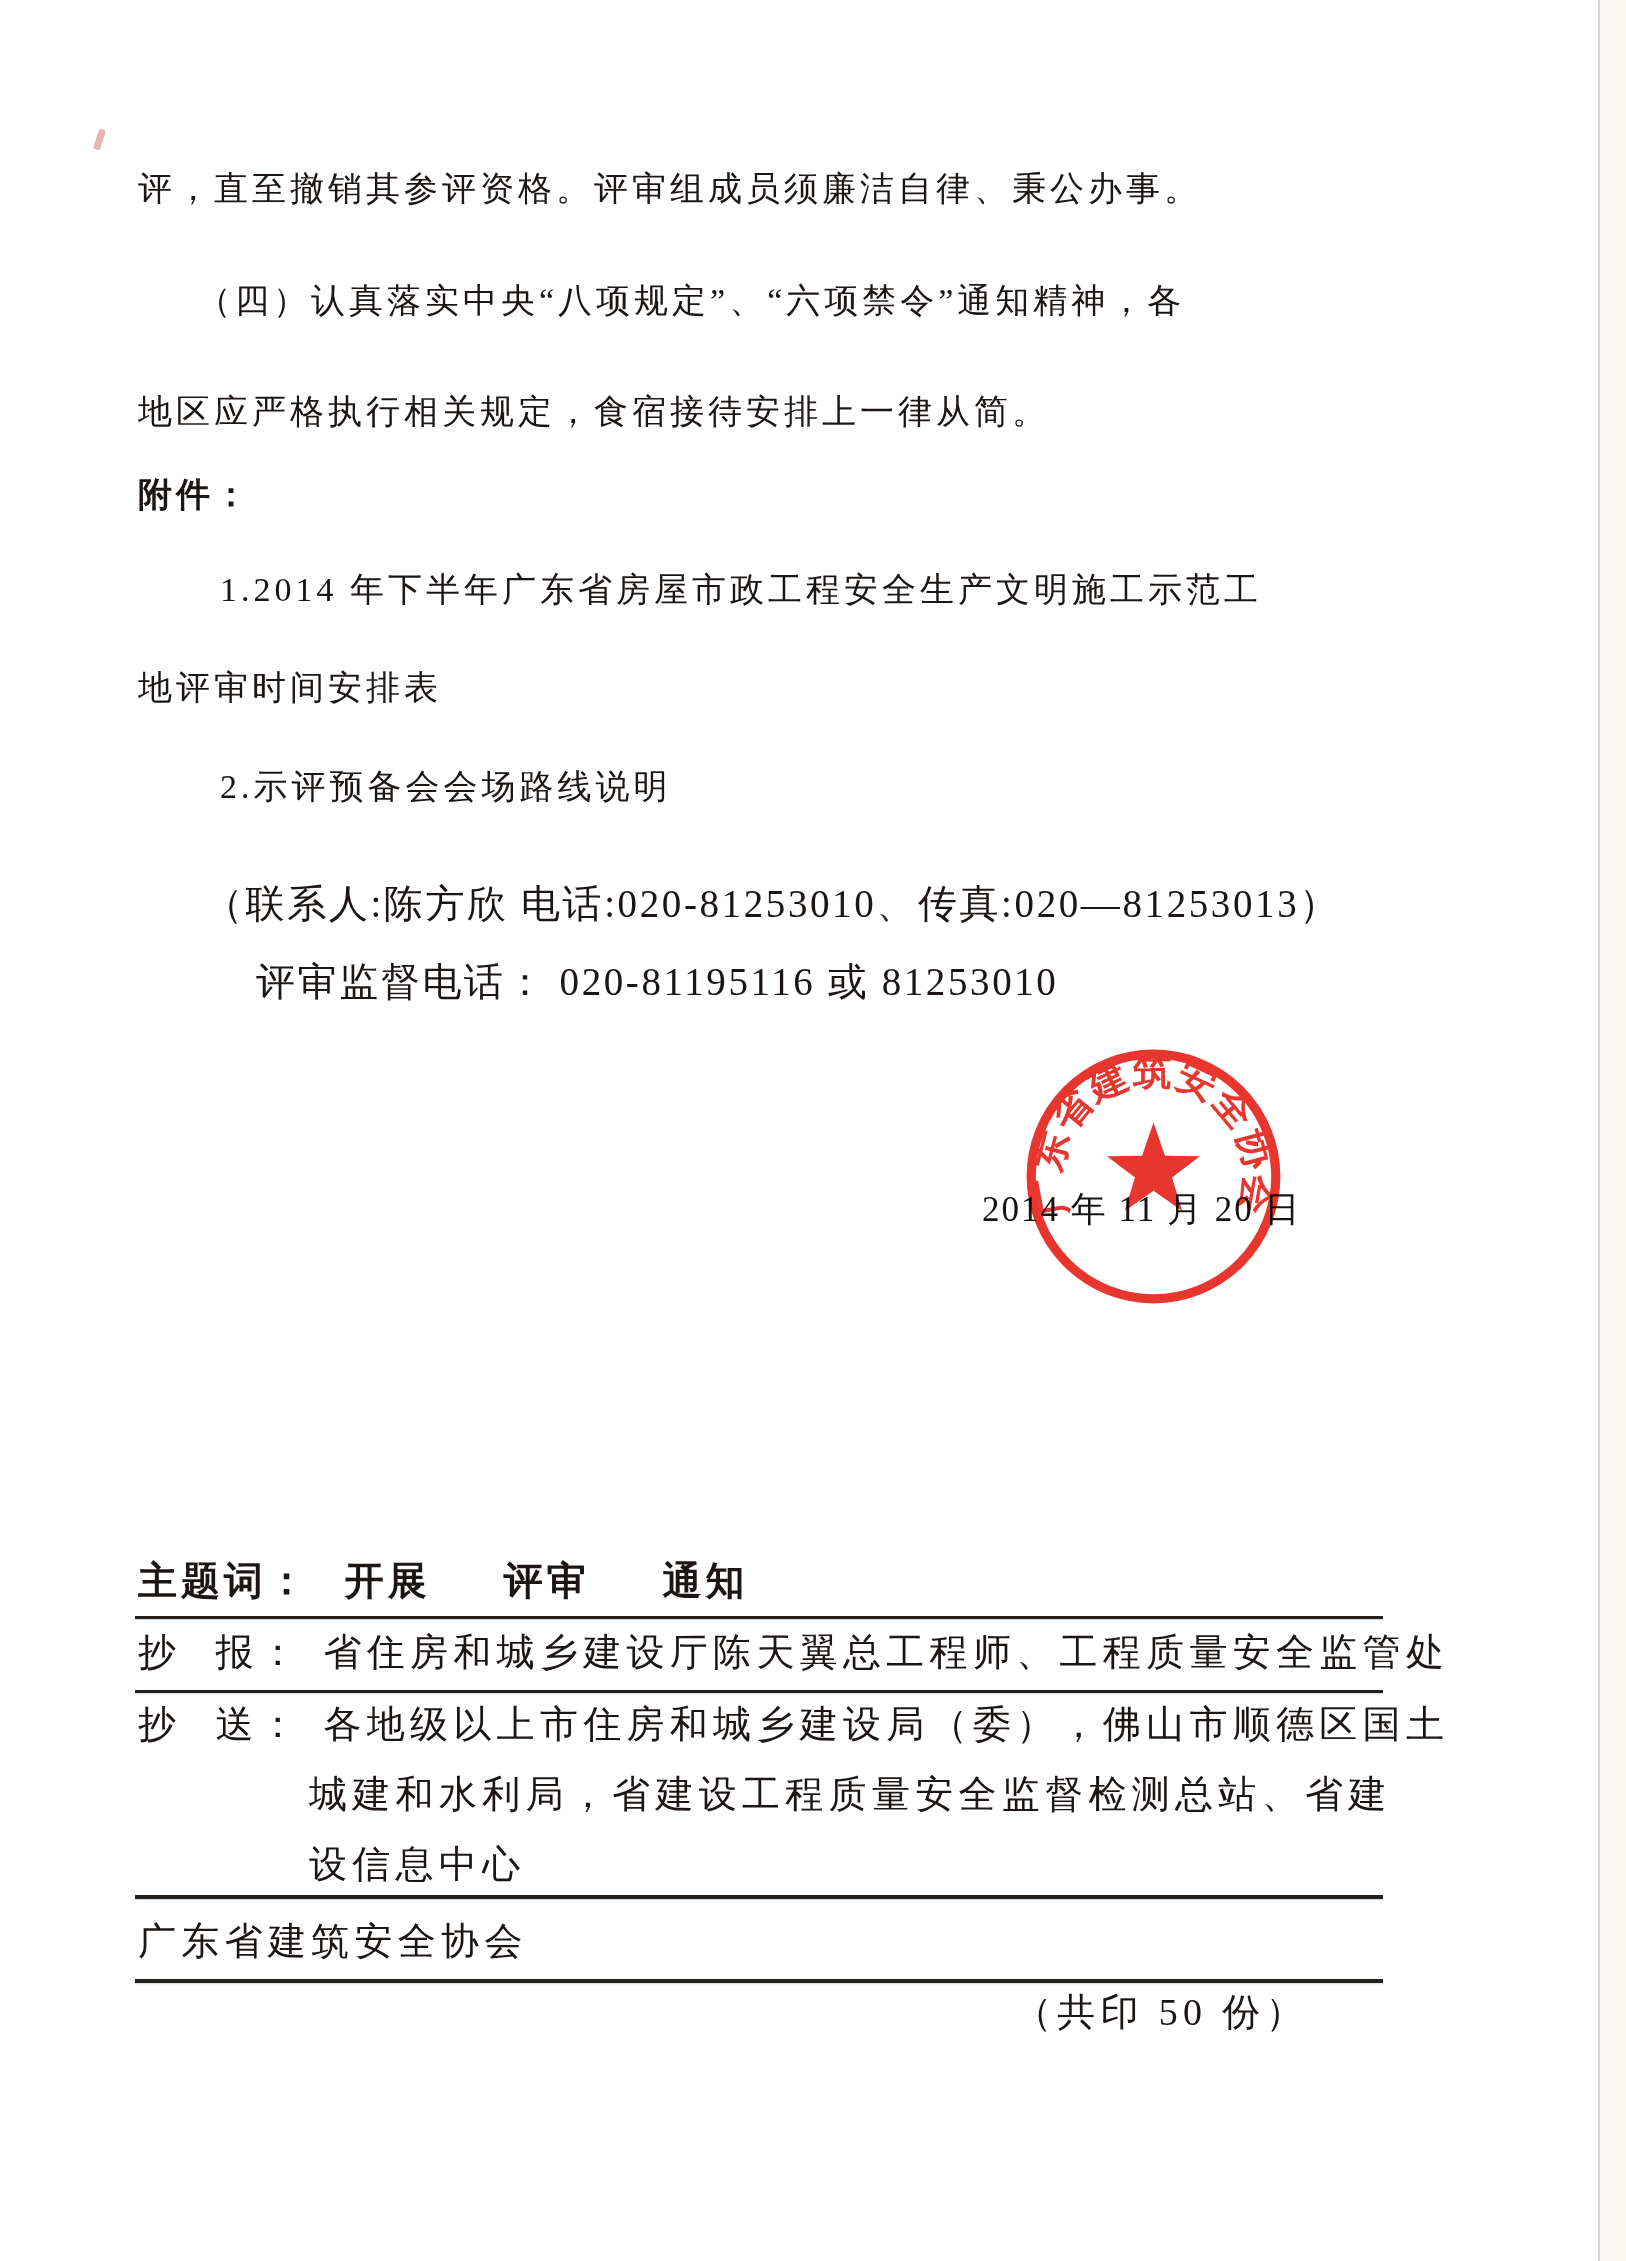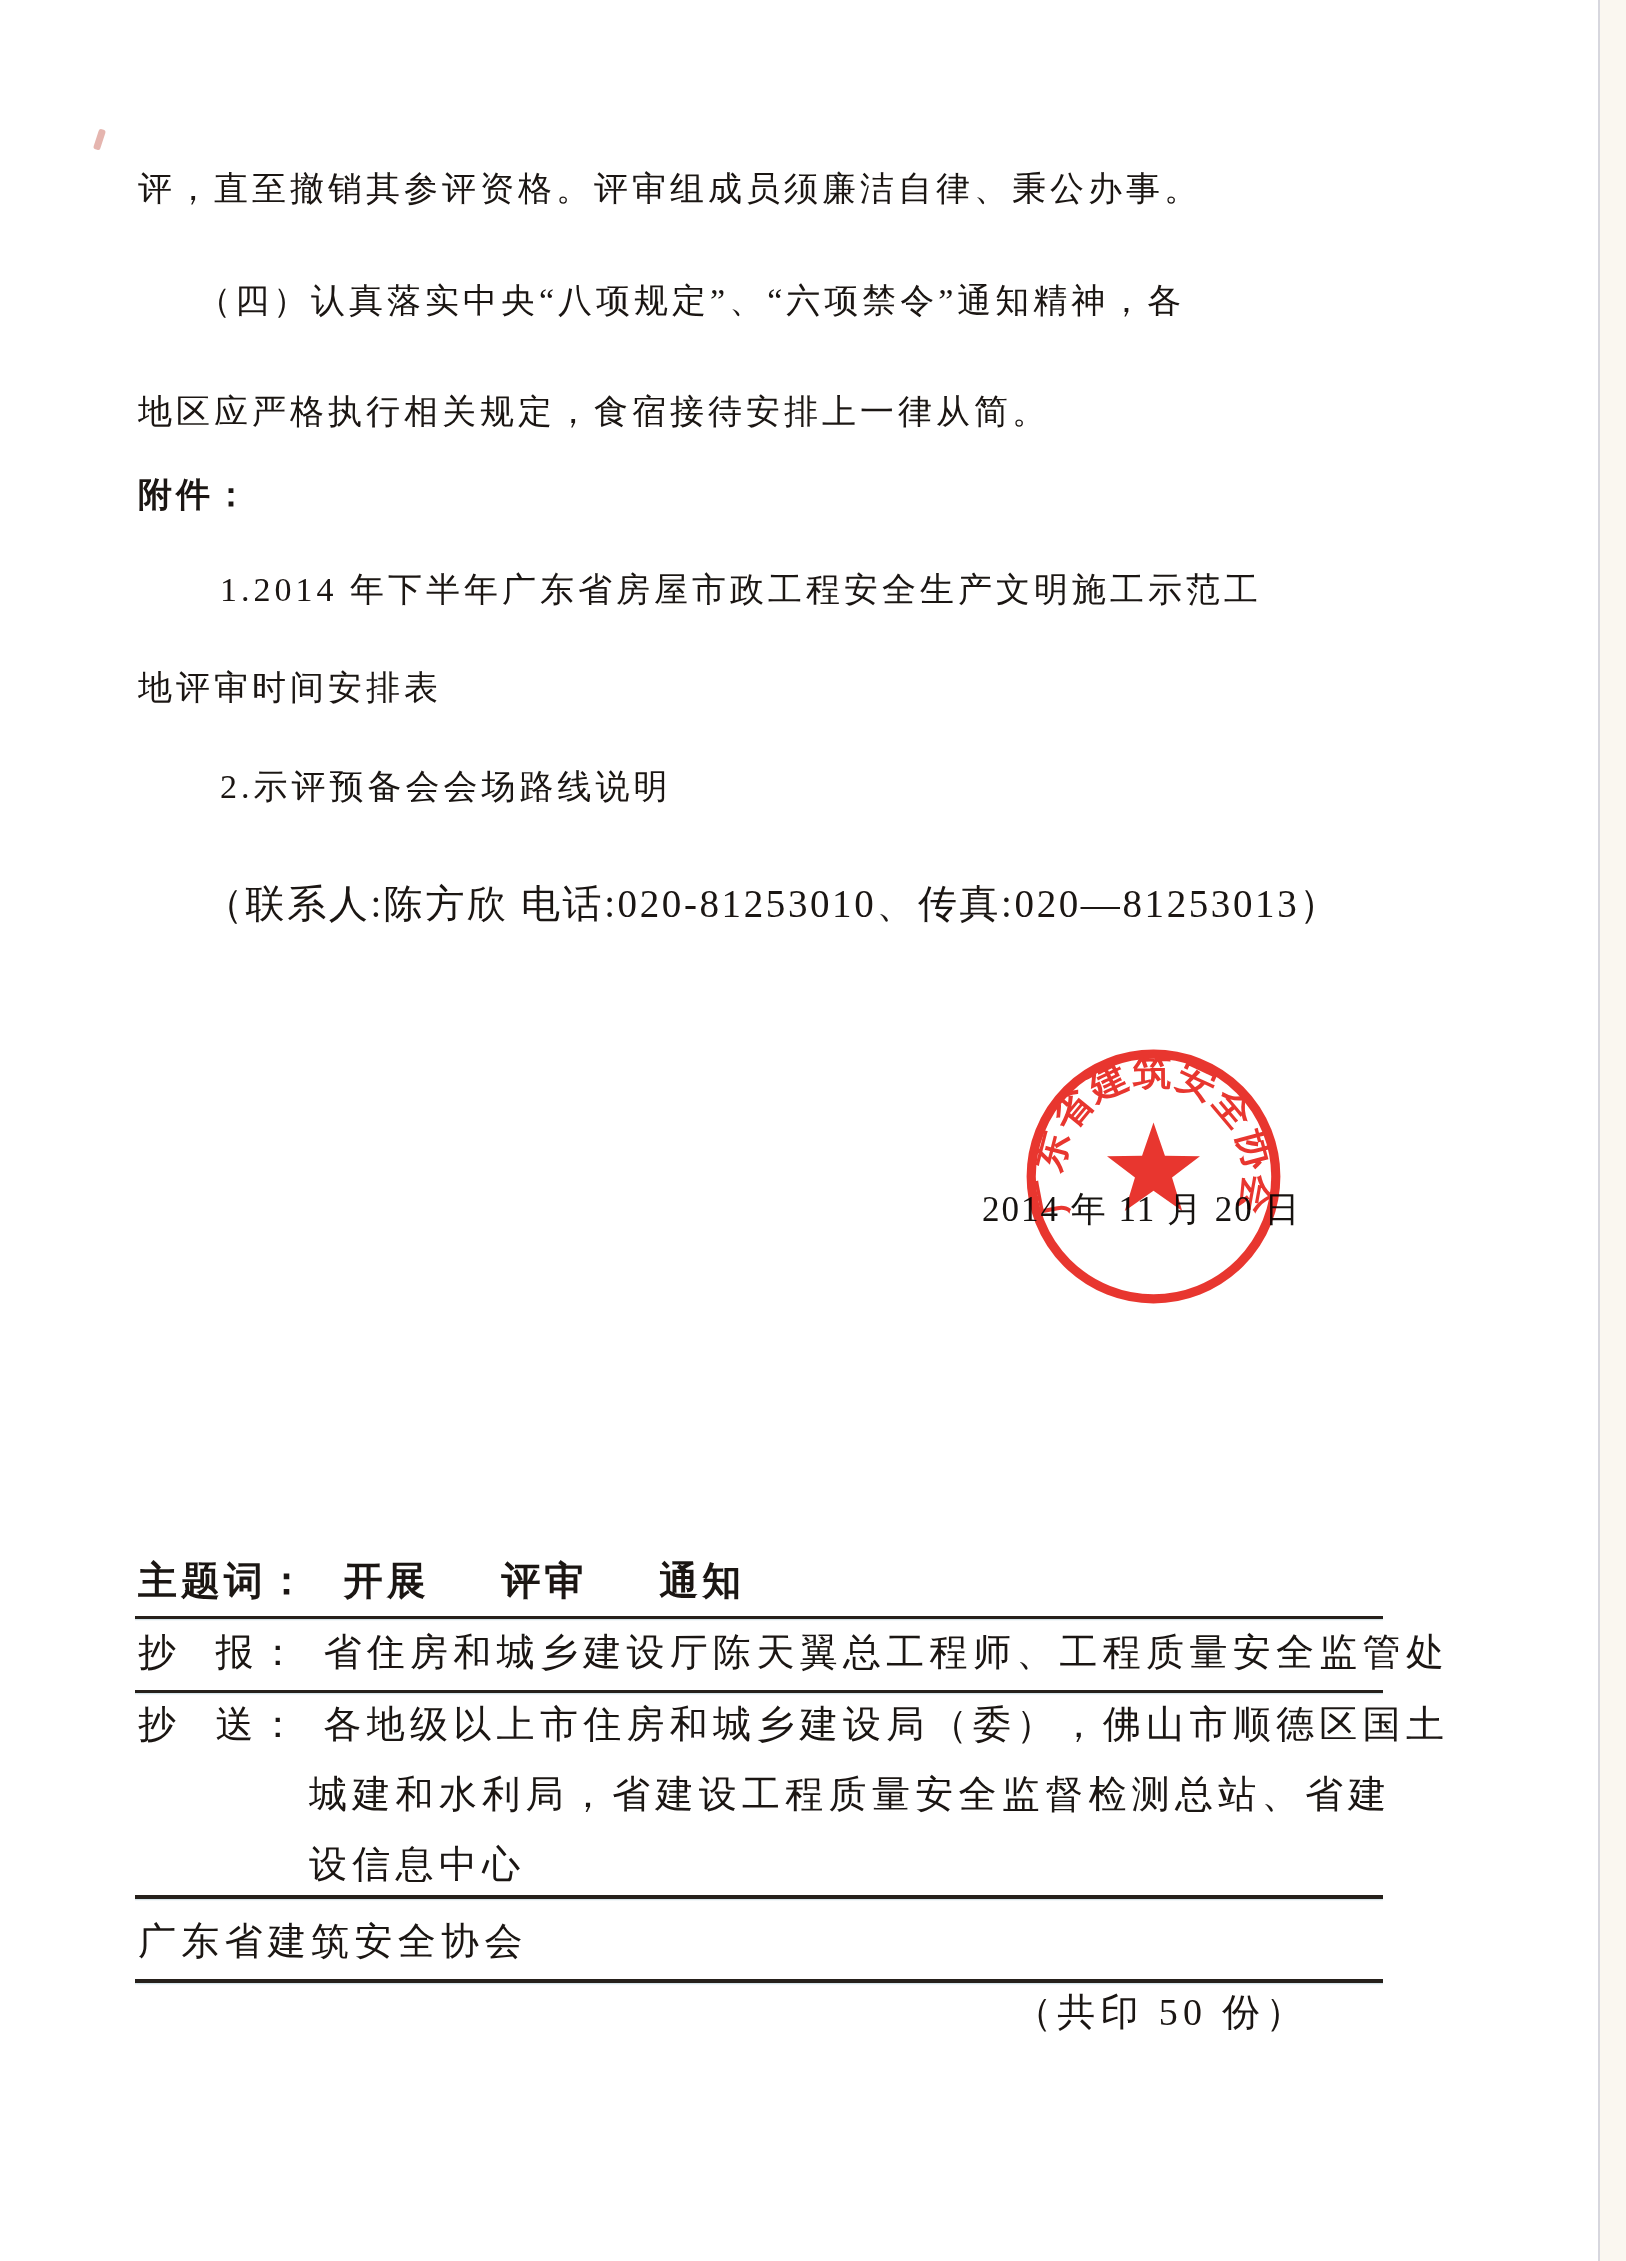--- a/index.html
+++ b/index.html
@@ -26,21 +26,21 @@
   .seal{position:absolute;left:1022px;top:1045px;width:263px;height:263px;mix-blend-mode:multiply;opacity:.92;z-index:3;}
   .seal-date{
     position:absolute;left:982px;top:1190px;z-index:2;
     font-size:35px;line-height:1.15;letter-spacing:2px;white-space:nowrap;color:#161310;
   }
 
   .rule{position:absolute;left:135px;width:1248px;background:#26201b;box-shadow:0 1.3px 0 rgba(90,150,170,.25);}
   .r5{height:3.3px;} .r6{height:4px;}
 
   .f-row{position:absolute;white-space:nowrap;font-size:38px;line-height:1;letter-spacing:5.3px;}
-  .subject{font-family:Liberation Serif, serif;font-weight:700;font-size:39px;letter-spacing:4px;text-align:right;}
+  .subject{font-family:Liberation Sans, sans-serif;font-weight:700;font-size:39px;letter-spacing:4px;text-align:right;}
   .subject .topic{margin-right:58px;font-weight:700;}
   .cc-label{display:inline-flex;justify-content:space-between;width:164px;margin-right:0;}
   .cc-content{margin-left:6.6px;}
 
   [data-name]{}
 </style>
 </head>
 <body>
 
 <div class="page" data-name="document-page">
@@ -52,20 +52,21 @@
   <div class="bline" style="left:138px;top:172px;" data-name="body-line-1">评，直至撤销其参评资格。评审组成员须廉洁自律、秉公办事。</div>
   <div class="bline" style="left:197px;top:284px;" data-name="body-line-2">（四）认真落实中央“八项规定”、“六项禁令”通知精神，各</div>
   <div class="bline" style="left:138px;top:395px;" data-name="body-line-3">地区应严格执行相关规定，食宿接待安排上一律从简。</div>
 
   <div class="bline bold-serif" style="left:138px;top:478px;" data-name="attachment-heading">附件：</div>
   <div class="bline" style="left:220px;top:573px;" data-name="attachment-item-1-line-1">1.2014 年下半年广东省房屋市政工程安全生产文明施工示范工</div>
   <div class="bline" style="left:138px;top:671px;" data-name="attachment-item-1-line-2">地评审时间安排表</div>
   <div class="bline" style="left:220px;top:770px;" data-name="attachment-item-2">2.示评预备会会场路线说明</div>
 
   <div class="bline contact-line" style="left:204px;top:884px;" data-name="contact-line">（联系人:陈方欣  电话:020-81253010、传真:020—81253013）</div>
+  <div class="bline contact-line" style="left:256px;top:962px;" data-name="supervision-phone-line">评审监督电话： 020-81195116 或 81253010</div>
 
   <div class="seal-date" data-name="issue-date">2014 年 11 月 20 日</div>
 
   <svg class="seal" viewBox="0 0 400 400" data-name="official-seal">
     <circle cx="200" cy="200" r="186" fill="none" stroke="#e6251d" stroke-width="14" data-name="seal-ring"></circle>
     <polygon data-name="star-icon" fill="#e6251d" points="200,118 217.4,168.3 270.7,169.3 228.2,201.4 243.7,252.4 200,221.8 156.3,252.4 171.8,201.4 129.3,169.3 182.6,168.3"></polygon>
     <defs>
       <path id="sealArc" d="M 73.1 259.2 A 140 140 0 1 1 326.9 259.2" fill="none"></path>
     </defs>
     <text font-size="56" fill="#e6251d" letter-spacing="2" font-family="DejaVu Sans, Liberation Sans, sans-serif" font-weight="700">

